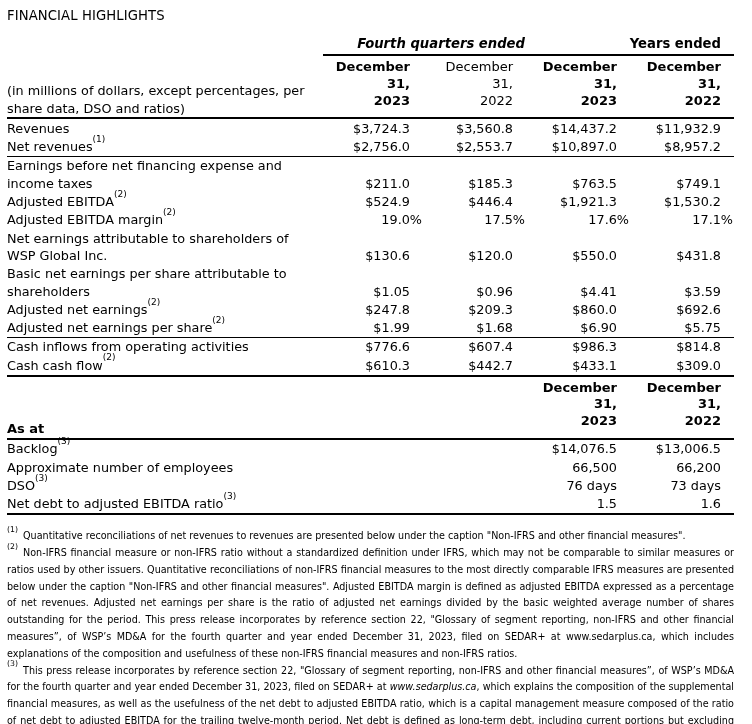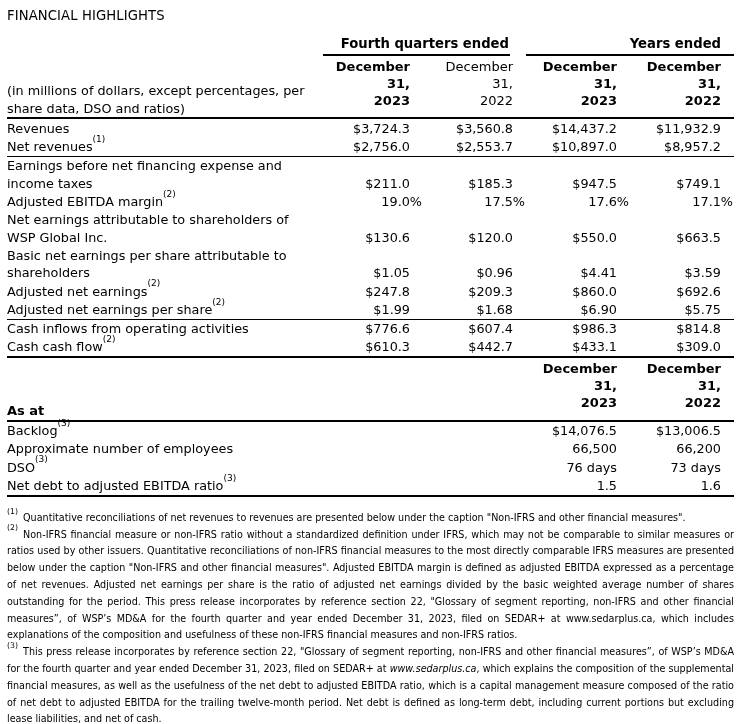--- a/index.html
+++ b/index.html
@@ -29,21 +29,21 @@
   sup.ref {
     font-size: 9px; line-height: 0; position: relative; top: -4px;
     letter-spacing: 0;
   }
   
   .grp { padding: 13px 0 0 0; }
   .grp > div {
     font-weight: 700; font-size: 13.2px; text-align: right;
     border-bottom: 2px solid #000; padding: 0 13px 2px 0; line-height: 16px;
   }
-  .grp > div.trim { margin-right: 16px; padding-right: 1px; }
+  .grp > div.trim { margin-right: 0; padding-right: 1px; font-style: italic; }
   
   .date {
     white-space: pre-line; font-size: 13px; line-height: 16.8px;
     padding-top: 3px; padding-bottom: 8px; font-weight: 400;
   }
   .date.b { font-weight: 700; }
   .dates-row td { border-bottom: 2.5px solid #000; }
   
   tbody.sect tr:first-child td { border-top: 1.5px solid #000; margin-top: 33px; }
   tbody.end tr:last-child td { border-bottom: 2px solid #000; }
@@ -118,37 +118,44 @@
           <td class="val">$10,897.0</td>
           <td class="val">$8,957.2</td>
         </tr>
       </tbody>
       <tbody class="sect">
         <tr>
           <td class="label"><span class="pre">Earnings before net financing expense and
 income taxes</span></td>
           <td class="val">$211.0</td>
           <td class="val">$185.3</td>
-          <td class="val">$947.5</td>
+          <td class="val">$763.5</td>
           <td class="val">$749.1</td>
+        </tr>
+        <tr>
+          <td class="label"><span class="pre">Adjusted EBITDA</span><sup class="ref">(2)</sup></td>
+          <td class="val">$524.9</td>
+          <td class="val">$446.4</td>
+          <td class="val">$1,921.3</td>
+          <td class="val">$1,530.2</td>
         </tr>
         <tr>
           <td class="label"><span class="pre">Adjusted EBITDA margin</span><sup class="ref">(2)</sup></td>
           <td class="val pct">19.0%</td>
           <td class="val pct">17.5%</td>
           <td class="val pct">17.6%</td>
           <td class="val pct">17.1%</td>
         </tr>
         <tr>
           <td class="label"><span class="pre">Net earnings attributable to shareholders of
 WSP Global Inc.</span></td>
           <td class="val">$130.6</td>
           <td class="val">$120.0</td>
           <td class="val">$550.0</td>
-          <td class="val">$663.5</td>
+          <td class="val">$431.8</td>
         </tr>
         <tr>
           <td class="label"><span class="pre">Basic net earnings per share attributable to
 shareholders</span></td>
           <td class="val">$1.05</td>
           <td class="val">$0.96</td>
           <td class="val">$4.41</td>
           <td class="val">$3.59</td>
         </tr>
         <tr>

